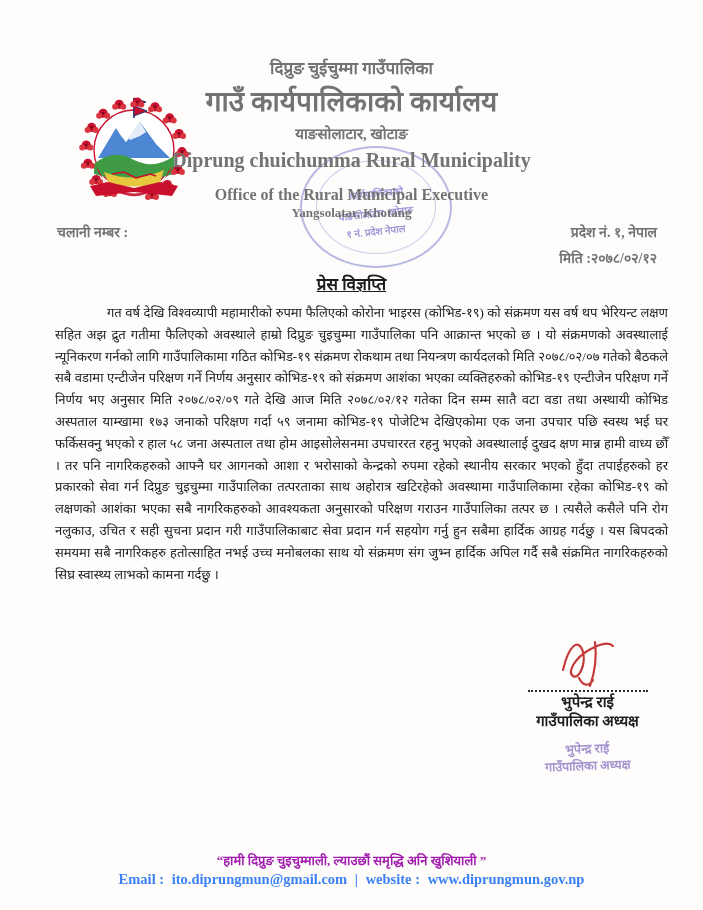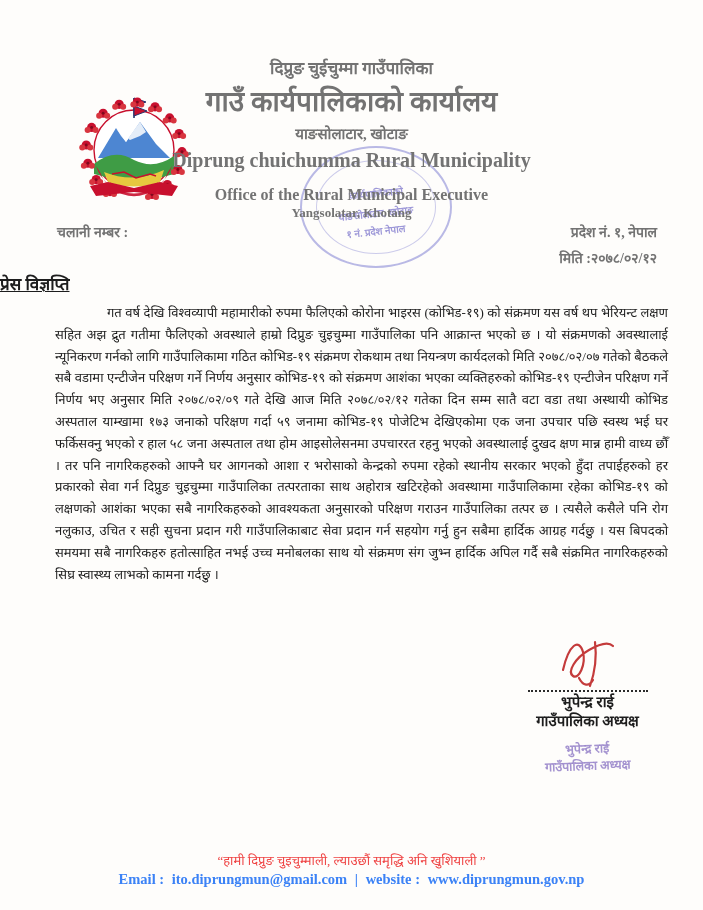--- a/index.html
+++ b/index.html
@@ -37,21 +37,21 @@
     color:rgba(104,96,196,.75);font-size:10px;font-weight:bold;transform:rotate(-6deg);
   }
   .s1{top:38px;} .s2{top:58px;} .s3{top:76px;}
 
   
   .meta-left{position:absolute;left:57px;top:220px;font-size:14px;font-weight:bold;line-height:26px;z-index:2;}
   .meta-right{position:absolute;right:46px;top:220px;font-size:14px;font-weight:bold;line-height:26px;text-align:right;z-index:2;}
 
   
   .doc-title{
-    position:absolute;left:0;top:272px;width:703px;
+    position:absolute;left:0;top:272px;width:703px;text-align:center;
     font-size:17px;font-weight:bold;text-decoration:underline;z-index:2;
   }
 
   
   .body-text{
     position:absolute;left:55px;top:302px;width:613px;
     font-size:13px;line-height:21.8px;text-align:justify;text-indent:52px;
     z-index:2;
   }
 
@@ -59,21 +59,21 @@
   .sig-block{position:absolute;left:500px;top:634px;width:175px;text-align:center;z-index:2;}
   .sig-scribble{display:block;margin:0 auto;}
   .sig-dots{border-top:2px dotted #2b2b2b;width:120px;margin:2px auto 1px auto;}
   .sig-name{font-size:15px;font-weight:bold;line-height:19px;}
   .sig-post{font-size:15px;font-weight:bold;line-height:19px;}
   .sig-stamp{margin-top:10px;color:rgba(148,128,200,.85);font-size:12.5px;font-weight:bold;line-height:17px;transform:rotate(-2deg);}
 
   
   .footer-quote{
     position:absolute;left:0;top:851px;width:703px;text-align:center;
-    font-size:13px;font-weight:normal;color:#ef4444;z-index:2;
+    font-size:13px;font-weight:bold;color:#a21caf;z-index:2;
   }
   .footer-contact{
     position:absolute;left:0;top:871px;width:703px;text-align:center;
     font-size:14.5px;font-weight:bold;color:#3b82f6;z-index:2;
   }
   .footer-contact span{margin:0 2px;}
 </style>
 </head>
 <body>
 

